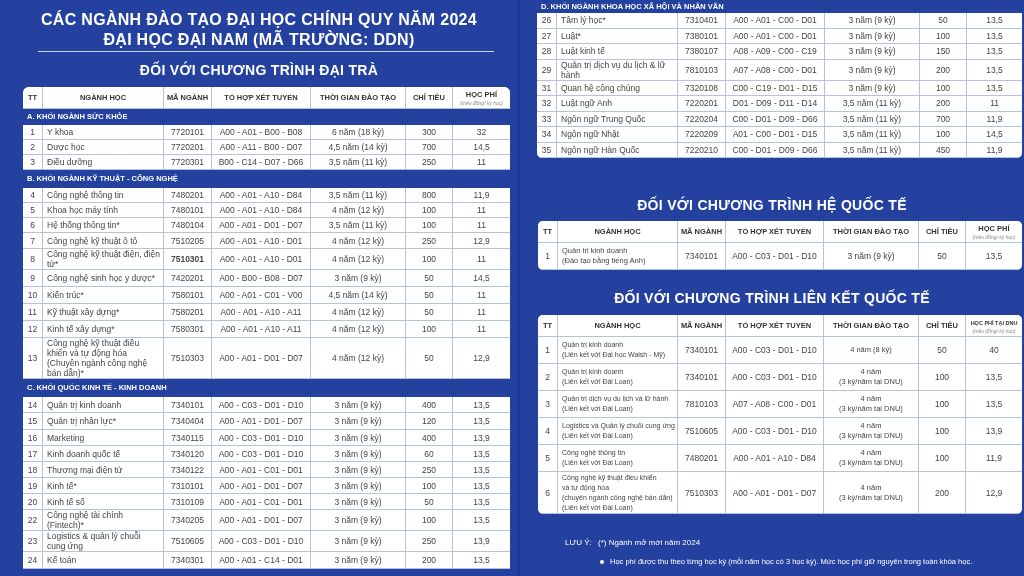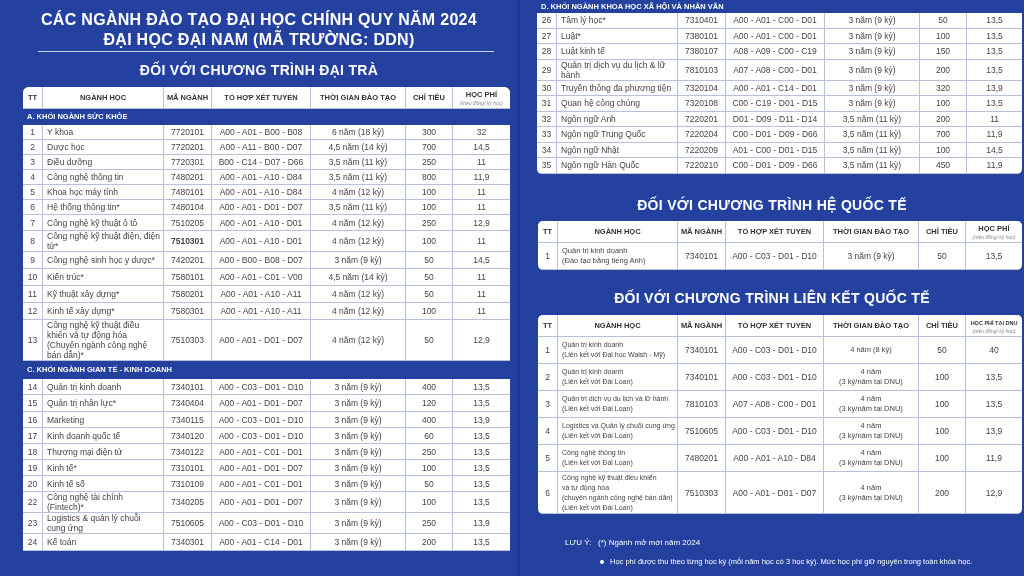--- a/index.html
+++ b/index.html
@@ -103,20 +103,23 @@
       </tr>
       <tr style="height: 15px;">
         <td style="white-space: pre-line;">3</td>
         <td class="name" style="white-space: pre-line;">Điều dưỡng</td>
         <td style="white-space: pre-line;">7720301</td>
         <td style="white-space: pre-line;">B00 - C14 - D07 - D66</td>
         <td style="white-space: pre-line;">3,5 năm (11 kỳ)</td>
         <td style="white-space: pre-line;">250</td>
         <td style="white-space: pre-line;">11</td>
       </tr>
+      <tr class="group-row" style="height: 18px;">
+        <td colspan="7">B. KHỐI NGÀNH KỸ THUẬT - CÔNG NGHỆ</td>
+      </tr>
       <tr style="height: 15px;">
         <td style="white-space: pre-line;">4</td>
         <td class="name" style="white-space: pre-line;">Công nghệ thông tin</td>
         <td style="white-space: pre-line;">7480201</td>
         <td style="white-space: pre-line;">A00 - A01 - A10 - D84</td>
         <td style="white-space: pre-line;">3,5 năm (11 kỳ)</td>
         <td style="white-space: pre-line;">800</td>
         <td style="white-space: pre-line;">11,9</td>
       </tr>
       <tr style="height: 15px;">
@@ -194,21 +197,21 @@
       <tr style="height: 41px;">
         <td style="white-space: pre-line;">13</td>
         <td class="name" style="white-space: pre-line;">Công nghệ kỹ thuật điều khiển và tự động hóa (Chuyên ngành công nghệ bán dẫn)*</td>
         <td style="white-space: pre-line;">7510303</td>
         <td style="white-space: pre-line;">A00 - A01 - D01 - D07</td>
         <td style="white-space: pre-line;">4 năm (12 kỳ)</td>
         <td style="white-space: pre-line;">50</td>
         <td style="white-space: pre-line;">12,9</td>
       </tr>
       <tr class="group-row" style="height: 18px;">
-        <td colspan="7">C. KHỐI NGÀNH GIAN TẾ - KINH DOANH</td>
+        <td colspan="7">C. KHỐI QUỐC KINH TẾ - KINH DOANH</td>
       </tr>
       <tr style="height: 16px;">
         <td style="white-space: pre-line;">14</td>
         <td class="name" style="white-space: pre-line;">Quản trị kinh doanh</td>
         <td style="white-space: pre-line;">7340101</td>
         <td style="white-space: pre-line;">A00 - C03 - D01 - D10</td>
         <td style="white-space: pre-line;">3 năm (9 kỳ)</td>
         <td style="white-space: pre-line;">400</td>
         <td style="white-space: pre-line;">13,5</td>
       </tr>
@@ -340,40 +343,31 @@
       <tr style="height: 15.5px;">
         <td style="white-space: pre-line;">29</td>
         <td class="name" style="white-space: pre-line;">Quản trị dịch vụ du lịch &amp; lữ hành</td>
         <td style="white-space: pre-line;">7810103</td>
         <td style="white-space: pre-line;">A07 - A08 - C00 - D01</td>
         <td style="white-space: pre-line;">3 năm (9 kỳ)</td>
         <td style="white-space: pre-line;">200</td>
         <td style="white-space: pre-line;">13,5</td>
       </tr>
       <tr style="height: 15.5px;">
-        <td style="white-space: pre-line;">30</td>
-        <td class="name" style="white-space: pre-line;">Truyền thông đa phương tiện</td>
-        <td style="white-space: pre-line;">7320104</td>
-        <td style="white-space: pre-line;">A00 - A01 - C14 - D01</td>
-        <td style="white-space: pre-line;">3 năm (9 kỳ)</td>
-        <td style="white-space: pre-line;">320</td>
-        <td style="white-space: pre-line;">13,9</td>
-      </tr>
-      <tr style="height: 15.5px;">
         <td style="white-space: pre-line;">31</td>
         <td class="name" style="white-space: pre-line;">Quan hệ công chúng</td>
         <td style="white-space: pre-line;">7320108</td>
         <td style="white-space: pre-line;">C00 - C19 - D01 - D15</td>
         <td style="white-space: pre-line;">3 năm (9 kỳ)</td>
         <td style="white-space: pre-line;">100</td>
         <td style="white-space: pre-line;">13,5</td>
       </tr>
       <tr style="height: 15.5px;">
         <td style="white-space: pre-line;">32</td>
-        <td class="name" style="white-space: pre-line;">Ngôn ngữ Anh</td>
+        <td class="name" style="white-space: pre-line;">Luật ngữ Anh</td>
         <td style="white-space: pre-line;">7220201</td>
         <td style="white-space: pre-line;">D01 - D09 - D11 - D14</td>
         <td style="white-space: pre-line;">3,5 năm (11 kỳ)</td>
         <td style="white-space: pre-line;">200</td>
         <td style="white-space: pre-line;">11</td>
       </tr>
       <tr style="height: 15.5px;">
         <td style="white-space: pre-line;">33</td>
         <td class="name" style="white-space: pre-line;">Ngôn ngữ Trung Quốc</td>
         <td style="white-space: pre-line;">7220204</td>

